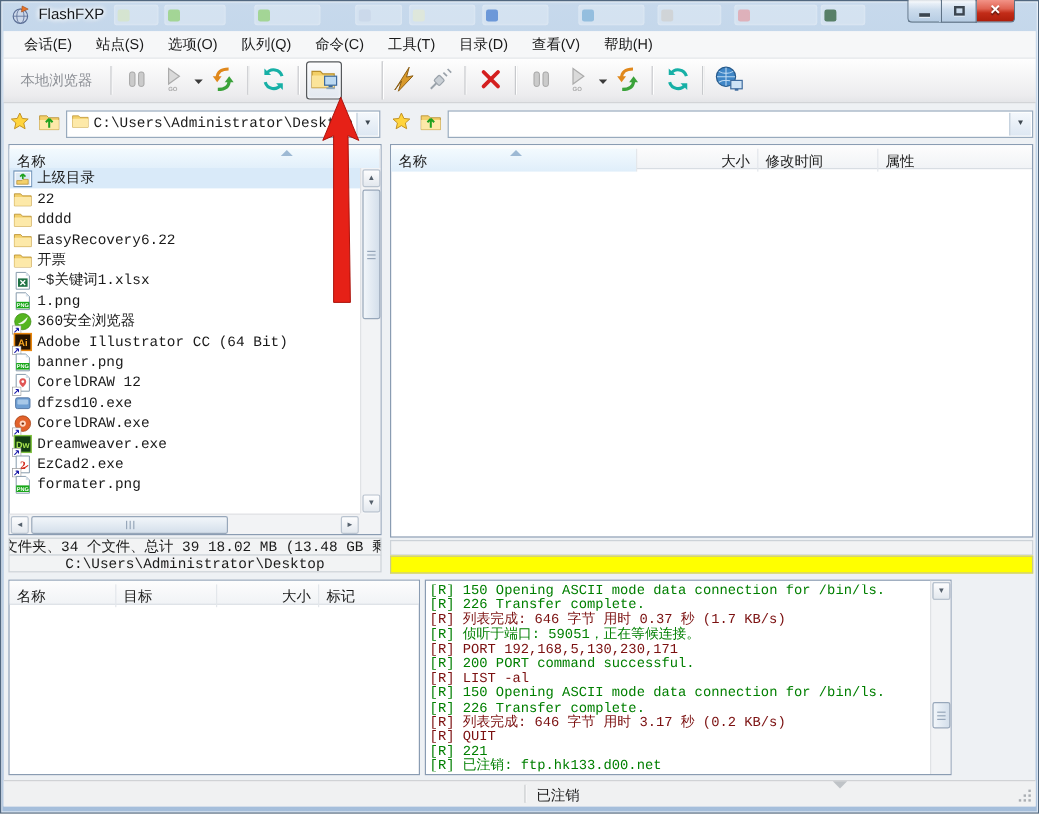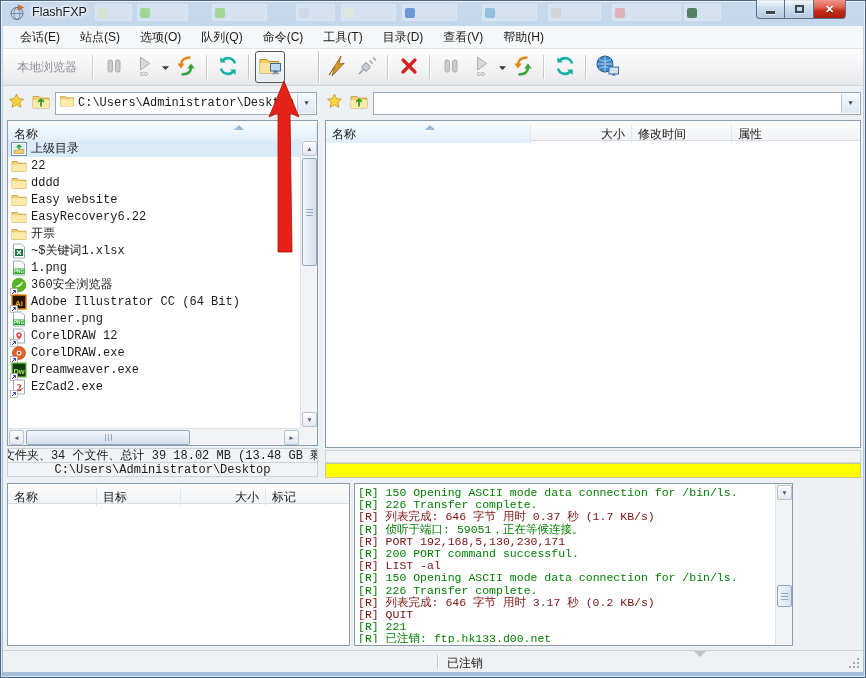--- a/index.html
+++ b/index.html
@@ -390,27 +390,20 @@
               <path d="M1 3.5h5.2l1.6 1.7H15v8.3H1z" fill="#f3d06b" stroke="#b98f2d" stroke-width="0.7"></path>
               <path d="M1 6.2h14v7.3H1z" fill="#fde9a9"></path>
             </svg></span>
           <span class="flabel">dddd</span>
         </div>
         <div class="row">
           <span class="fic"><svg width="16" height="16" viewBox="0 0 16 16">
               <path d="M1 3.5h5.2l1.6 1.7H15v8.3H1z" fill="#f3d06b" stroke="#b98f2d" stroke-width="0.7"></path>
               <path d="M1 6.2h14v7.3H1z" fill="#fde9a9"></path>
             </svg></span>
-          <span class="flabel">Easy website</span>
-        </div>
-        <div class="row">
-          <span class="fic"><svg width="16" height="16" viewBox="0 0 16 16">
-              <path d="M1 3.5h5.2l1.6 1.7H15v8.3H1z" fill="#f3d06b" stroke="#b98f2d" stroke-width="0.7"></path>
-              <path d="M1 6.2h14v7.3H1z" fill="#fde9a9"></path>
-            </svg></span>
           <span class="flabel">EasyRecovery6.22</span>
         </div>
         <div class="row">
           <span class="fic"><svg width="16" height="16" viewBox="0 0 16 16">
               <path d="M1 3.5h5.2l1.6 1.7H15v8.3H1z" fill="#f3d06b" stroke="#b98f2d" stroke-width="0.7"></path>
               <path d="M1 6.2h14v7.3H1z" fill="#fde9a9"></path>
             </svg></span>
           <span class="flabel">开票</span>
         </div>
         <div class="row">
@@ -467,20 +460,27 @@
               <path d="M8 4.2c1.9 0 2.9 1.5 2.9 2.9 0 1.9-1.5 3-2.9 4.7-1.4-1.7-2.9-2.8-2.9-4.7 0-1.4 1-2.9 2.9-2.9z" fill="#e05555"></path>
               <circle cx="8" cy="7" r="1.1" fill="#fff"></circle>
             </svg><span class="sc"><svg width="8" height="8" viewBox="0 0 8 8">
                 <rect x="0.5" y="0.5" width="7" height="7" fill="#fff" stroke="#9a9a9a" stroke-width="0.6"></rect>
                 <path d="M2 6L5.4 2.6M5.4 2.6H3.1M5.4 2.6v2.3" stroke="#1a1aa8" stroke-width="0.9" fill="none"></path>
               </svg></span></span>
           <span class="flabel">CorelDRAW 12</span>
         </div>
         <div class="row">
           <span class="fic"><svg width="16" height="16" viewBox="0 0 16 16">
+              <rect x="2" y="3.5" width="12" height="9" rx="1.5" fill="#6f9fd3" stroke="#44699a" stroke-width="0.7"></rect>
+              <rect x="3.5" y="5" width="9" height="4" rx="1" fill="#a8c8e8"></rect>
+            </svg></span>
+          <span class="flabel">dfzsd10.exe</span>
+        </div>
+        <div class="row">
+          <span class="fic"><svg width="16" height="16" viewBox="0 0 16 16">
               <circle cx="8" cy="8" r="6.5" fill="#e2622b" stroke="#9c3c12" stroke-width="0.6"></circle>
               <circle cx="8" cy="8" r="2.6" fill="#ffd9c4"></circle>
               <circle cx="8" cy="8" r="1" fill="#7a2e0c"></circle>
             </svg><span class="sc"><svg width="8" height="8" viewBox="0 0 8 8">
                 <rect x="0.5" y="0.5" width="7" height="7" fill="#fff" stroke="#9a9a9a" stroke-width="0.6"></rect>
                 <path d="M2 6L5.4 2.6M5.4 2.6H3.1M5.4 2.6v2.3" stroke="#1a1aa8" stroke-width="0.9" fill="none"></path>
               </svg></span></span>
           <span class="flabel">CorelDRAW.exe</span>
         </div>
         <div class="row">
@@ -496,20 +496,29 @@
         <div class="row">
           <span class="fic"><svg width="16" height="16" viewBox="0 0 16 16">
               <path d="M2.5 1h11v14h-11z" fill="#fff" stroke="#8296a8" stroke-width="0.8"></path>
               <text x="8" y="11.5" font-size="9.5" text-anchor="middle" fill="#d42a1d" font-family="serif" font-weight="bold">2</text>
               <path d="M3.5 12.8c3.2-1.4 6.5-1.6 9-4" stroke="#d42a1d" stroke-width="0.9" fill="none"></path>
             </svg><span class="sc"><svg width="8" height="8" viewBox="0 0 8 8">
                 <rect x="0.5" y="0.5" width="7" height="7" fill="#fff" stroke="#9a9a9a" stroke-width="0.6"></rect>
                 <path d="M2 6L5.4 2.6M5.4 2.6H3.1M5.4 2.6v2.3" stroke="#1a1aa8" stroke-width="0.9" fill="none"></path>
               </svg></span></span>
           <span class="flabel">EzCad2.exe</span>
+        </div>
+        <div class="row">
+          <span class="fic"><svg width="16" height="16" viewBox="0 0 16 16">
+              <path d="M2.5 1h8l3 3v11h-11z" fill="#fff" stroke="#8296a8" stroke-width="0.8"></path>
+              <path d="M10.5 1l3 3h-3z" fill="#d7e2ec"></path>
+              <rect x="2.5" y="8.5" width="11" height="5.5" fill="#18a818"></rect>
+              <text x="8" y="13" font-size="4.6" text-anchor="middle" fill="#fff" font-family="sans-serif" font-weight="bold">PNG</text>
+            </svg></span>
+          <span class="flabel">formater.png</span>
         </div>
       </div>
     <div class="sbv">
       <span class="sb-btn up">▲</span>
       <span class="thumb-v"></span>
       <span class="sb-btn dn">▼</span>
     </div>
     <div class="sbh">
       <span class="sb-btn lf">◄</span>
       <span class="thumb-h"></span>

